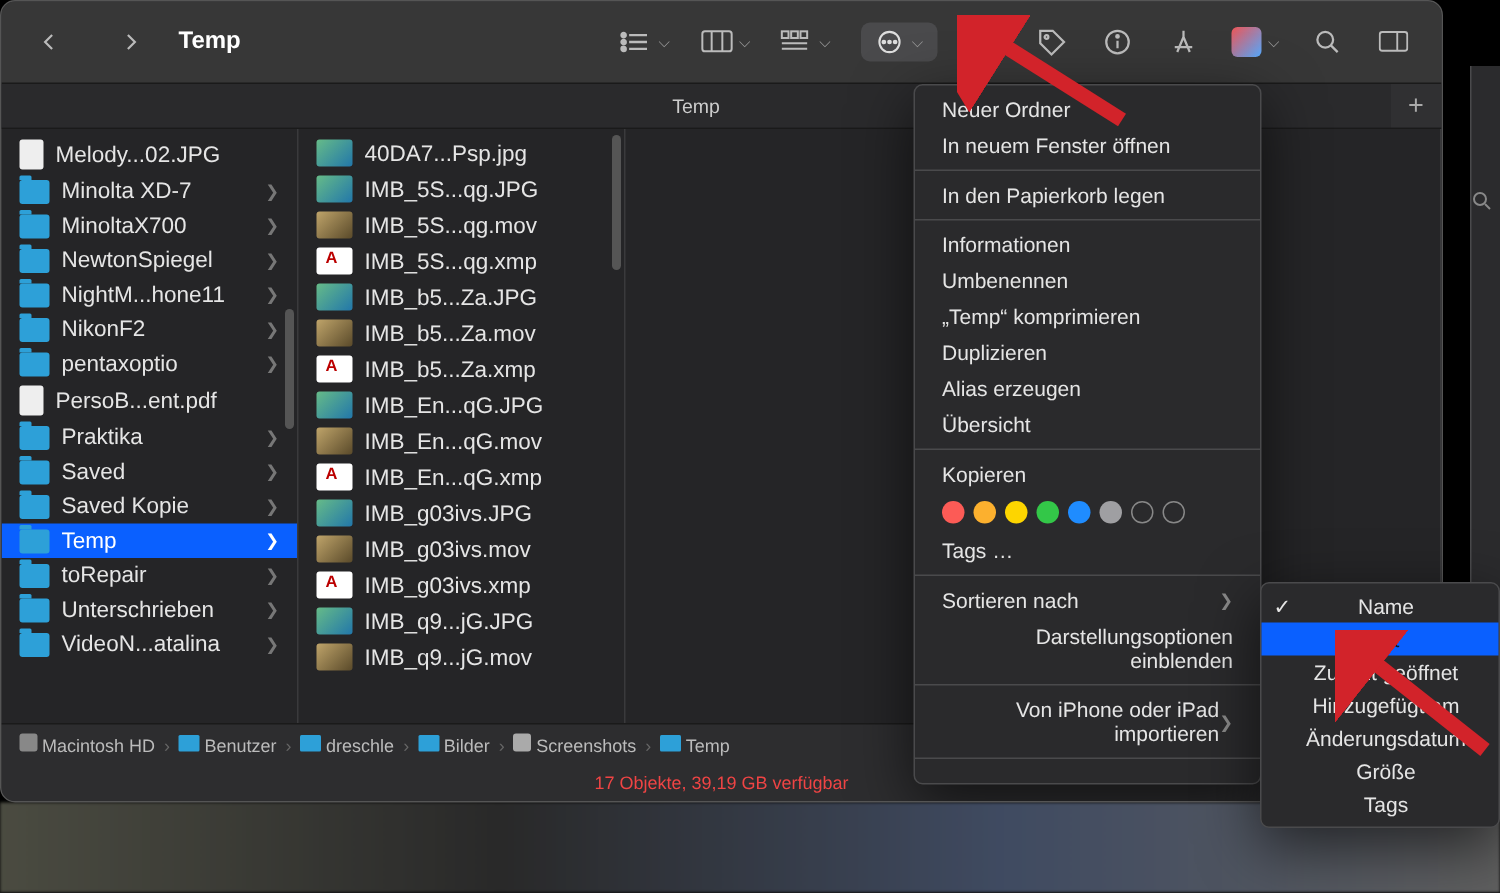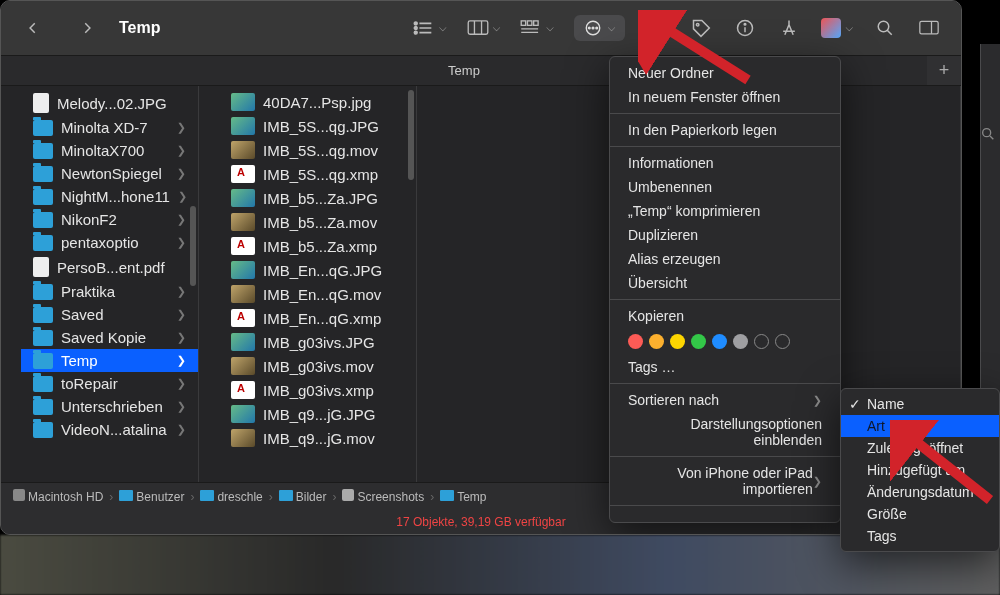--- a/index.html
+++ b/index.html
@@ -78,21 +78,21 @@
     background: #252527;
   }
   .col {
     position: relative;
     border-right: 1px solid #3a3a3c;
     overflow: hidden;
   }
   .col1 { width: 198px; }
   .col2 { width: 218px; }
   .col3 { flex: 1; }
-  .list { padding: 4px 0; margin-left: 20px; }
+  .list { padding: 4px 0; }
   .row {
     display: flex;
     align-items: center;
     gap: 8px;
     padding: 3px 12px;
     font-size: 15px;
     color: #e5e5e5;
     white-space: nowrap;
     overflow: hidden;
   }
@@ -177,20 +177,21 @@
     position: absolute;
     top: 388px; left: 840px;
     width: 160px;
     background: #2a2a2c;
     border: 1px solid #4a4a4c;
     border-radius: 6px;
     box-shadow: 0 12px 40px rgba(0,0,0,.6);
     padding: 4px 0;
     z-index: 22;
     font-size: 14px;
+    text-align: center;
   }
   .smi { padding: 3px 18px 3px 26px; color: #e5e5e5; position: relative; }
   .smi.sel { background: #0a60ff; color:#0f172a; }
   .check::before { content:"✓"; position:absolute; left:8px; }
   
   .arrow-shape { position:absolute; z-index:30; }
   .arrow-svg { display:block; }
   
   .bgstrip {
     position:absolute; left:0; right:0; bottom:0; height:60px;

